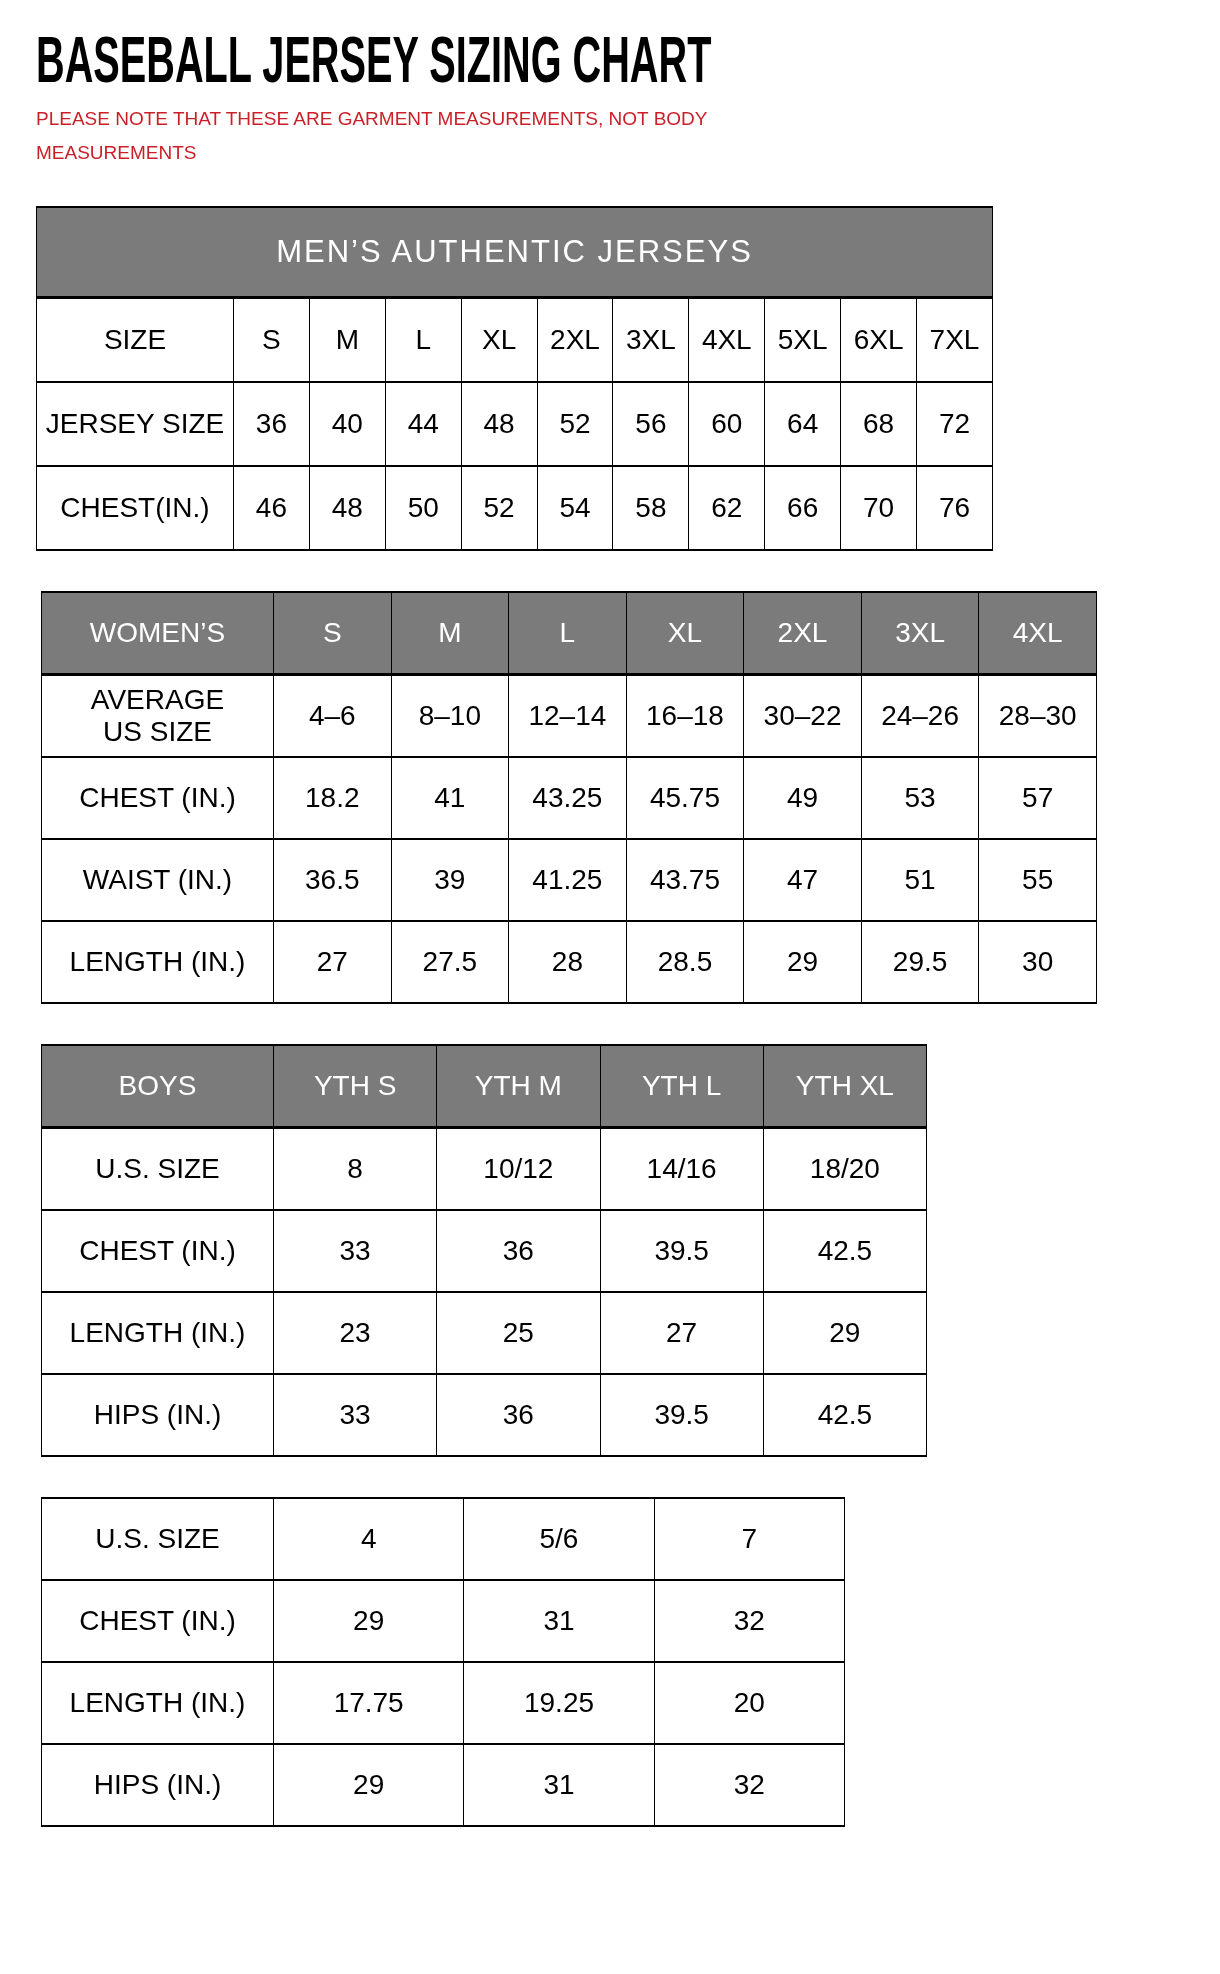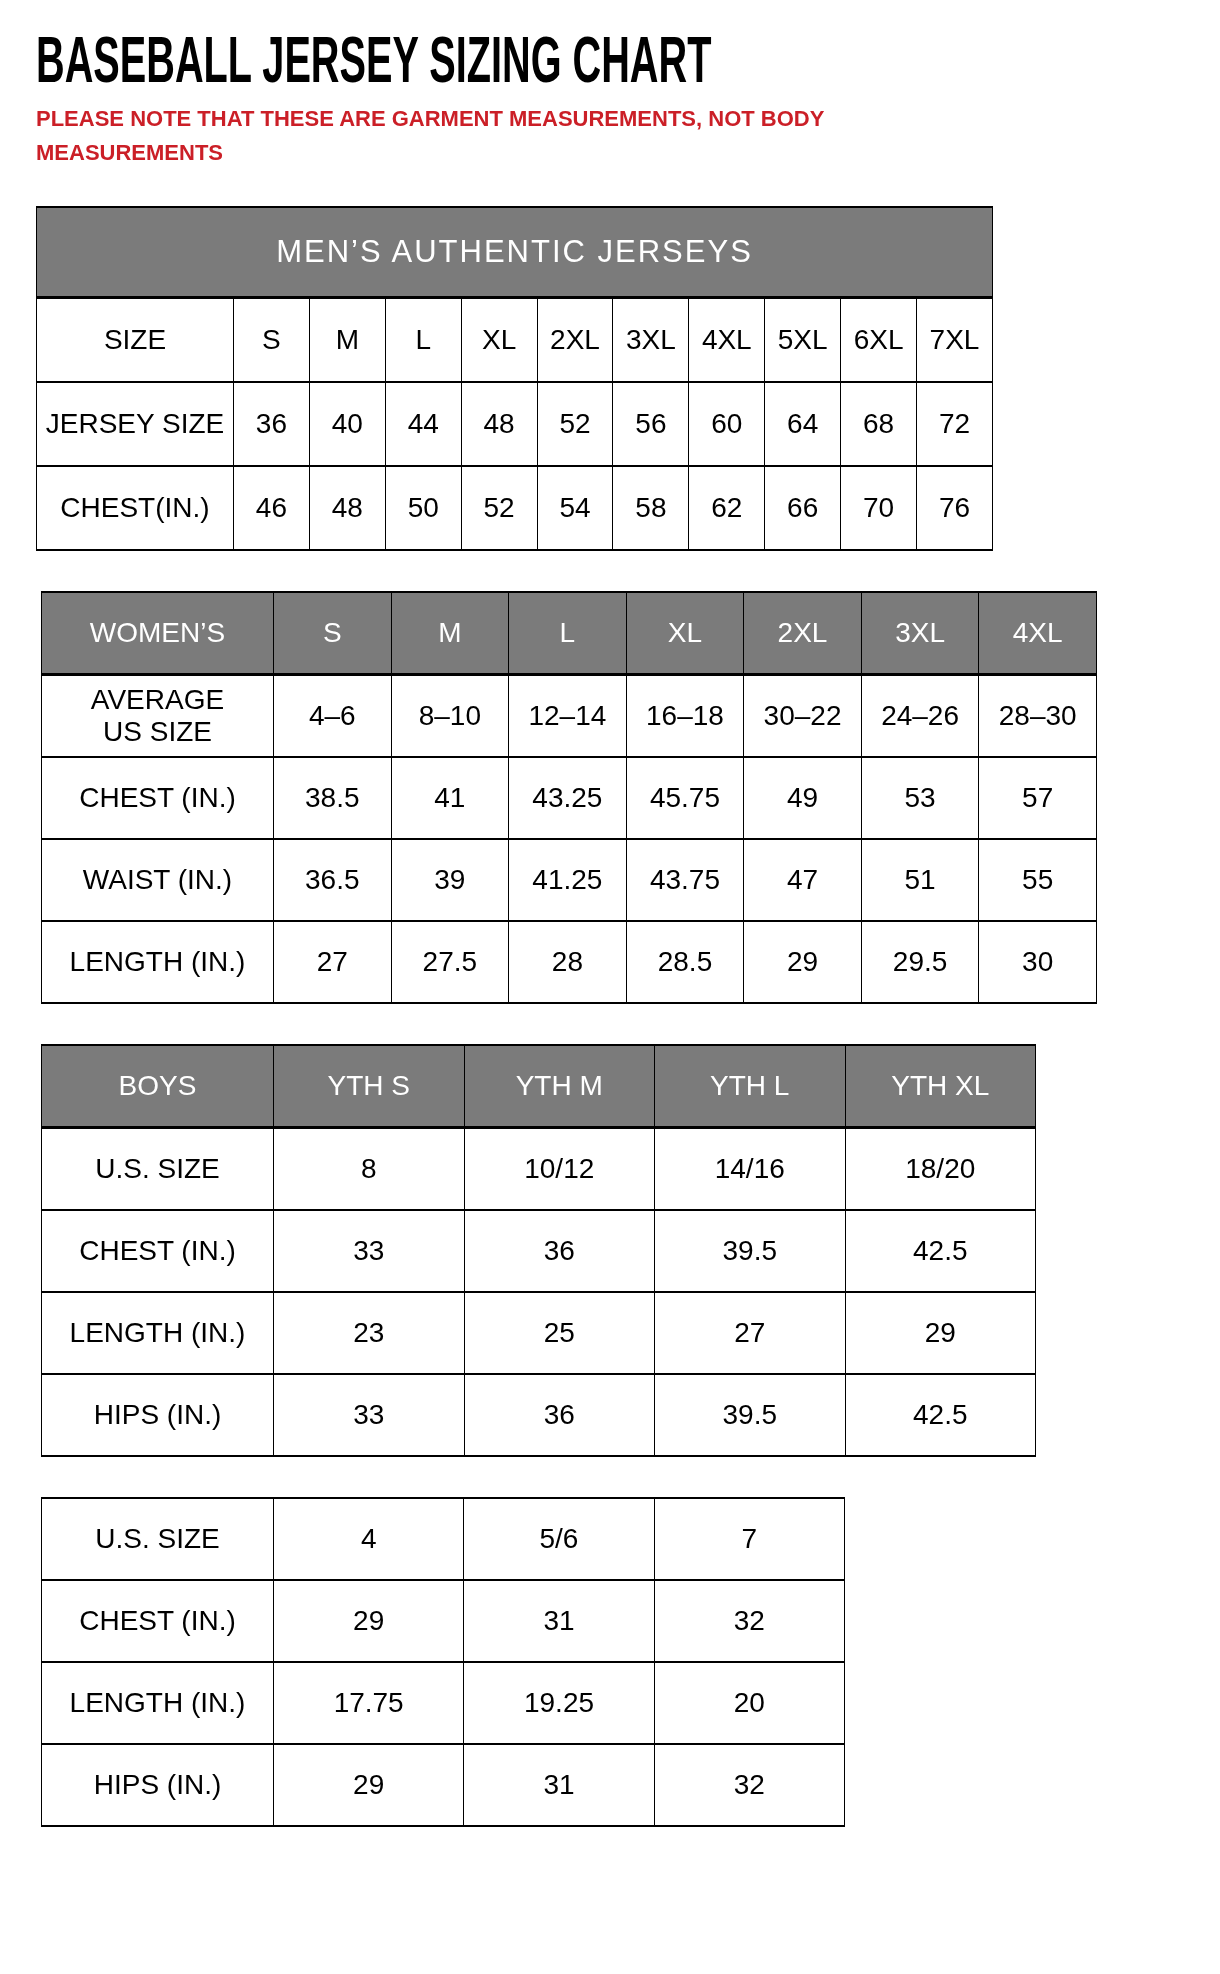--- a/index.html
+++ b/index.html
@@ -14,21 +14,21 @@
   }
   .page{padding:20px 0 0 36px;}
   .title{
     margin:8px 0 10px 0;
     font-size:64px;font-weight:700;line-height:1.0;
     white-space:nowrap;
     transform:scaleX(0.62);transform-origin:0 50%;
   }
   .note{
     color:var(--red,#cb1f27);
-    font-size:22px;font-weight:700;line-height:34px;
+    font-size:19px;font-weight:400;line-height:34px;
     margin:0 0 36px 0;
   }
   .sizing{
     border-collapse:collapse;table-layout:fixed;
     margin:0 0 40px 0;
   }
   .sizing td{
     border:1px solid #000;
     border-top:2px solid #000;border-bottom:2px solid #000;
     text-align:center;vertical-align:middle;
@@ -41,21 +41,21 @@
     border-bottom:3px solid #000;
   }
   .sizing td.head{
     background:var(--gray,#7b7b7b);color:#fff;
     font-size:28px;height:80px;
     border-bottom:3px solid #000;
   }
   .tbl-mens{width:957px;}
   .tbl-mens td{height:82px;}
   .tbl-womens{width:1056px;}
-  .tbl-boys{width:995px;border-radius:15px;}
+  .tbl-boys{width:886px;border-radius:15px;}
   .tbl-preschool{width:804px;}
   .indent{margin-left:5px;}
 </style>
 </head>
 <body>
 
 <div class="page">
   <h1 class="title">BASEBALL JERSEY SIZING CHART</h1>
   <div class="note">
     <div>PLEASE NOTE THAT THESE ARE GARMENT MEASUREMENTS, NOT BODY</div>
@@ -152,21 +152,21 @@
             <td>4–6</td>
             <td>8–10</td>
             <td>12–14</td>
             <td>16–18</td>
             <td>30–22</td>
             <td>24–26</td>
             <td>28–30</td>
           </tr>
           <tr>
             <td class="rowlabel">CHEST (IN.)</td>
-            <td>38.5</td>
+            <td>18.2</td>
             <td>41</td>
             <td>43.25</td>
             <td>45.75</td>
             <td>49</td>
             <td>53</td>
             <td>57</td>
           </tr>
           <tr>
             <td class="rowlabel">WAIST (IN.)</td>
             <td>36.5</td>

